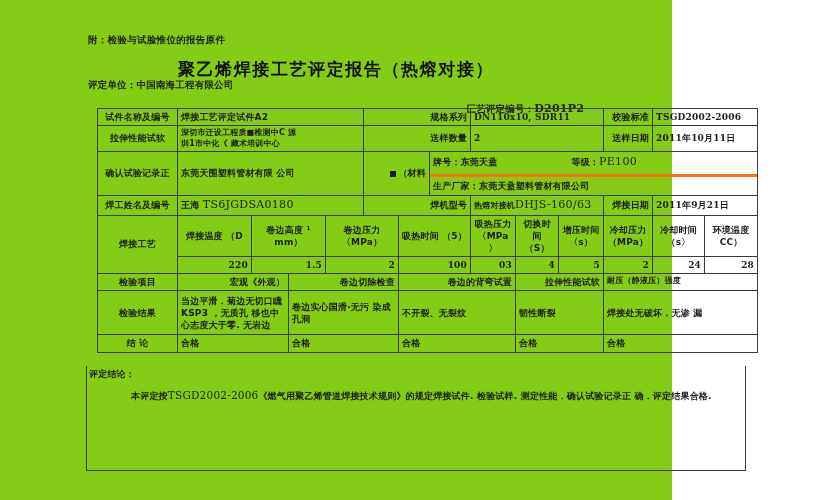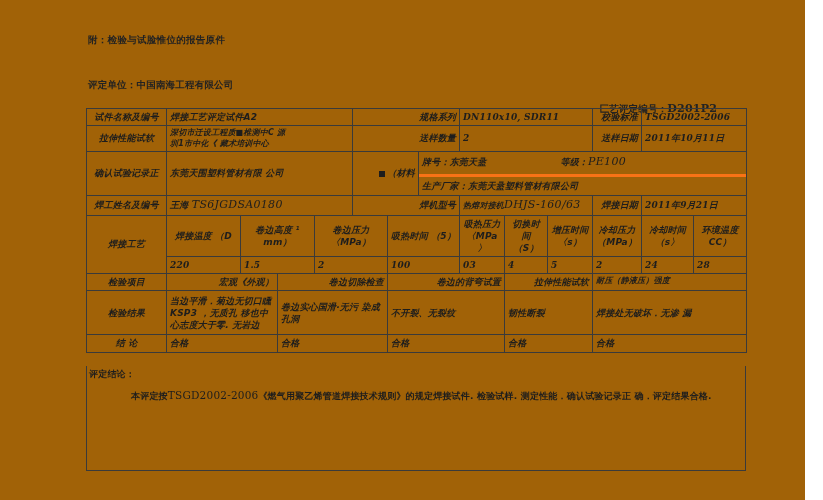--- a/index.html
+++ b/index.html
@@ -9,23 +9,23 @@
   }
   body {
     width: 823px;
     height: 500px;
     font-family: "DejaVu Sans", "Liberation Sans", sans-serif;
     color: #1a1a1a;
     overflow: hidden;
   }
   .page {
     position: relative;
-    width: 805px;
+    width: 672px;
     height: 500px;
-    background: #a16207;
+    background: #84cc16;
   }
 
   
   .attach-note {
     position: absolute;
     left: 88px;
     top: 34px;
     font-size: 9.5px;
     font-weight: bold;
     letter-spacing: 0.3px;
@@ -63,24 +63,23 @@
   }
   .proc-no .val {
     font-weight: bold;
     font-family: "DejaVu Serif", "Liberation Serif", serif;
     font-size: 11px;
   }
 
   
   .tbl-wrap {
     position: absolute;
-    left: 86px;
+    left: 97px;
     top: 108px;
     width: 660px;
-    font-style: italic;
   }
   table.report {
     border-collapse: collapse;
     width: 660px;
     table-layout: fixed;
   }
   table.report td {
     border: 1px solid #3a3a3a;
     font-size: 9px;
     font-weight: bold;
@@ -135,21 +134,21 @@
     padding: 3px 3px 0 3px;
   }
   .param-head {
     text-align: center;
     font-size: 8px;
     line-height: 1.25;
     padding: 2px 1px;
     font-weight: bold;
   }
   .param-val {
-    text-align: left;
+    text-align: right;
     padding: 2px 1px;
   }
   .res-cell {
     font-size: 8px;
     line-height: 1.35;
     vertical-align: top;
     padding: 2px 3px;
   }
   .concl-label {
     letter-spacing: 3px;
@@ -192,20 +191,21 @@
     font-weight: normal;
   }
 </style>
 </head>
 <body>
 
 <div class="page">
 
   <div class="attach-note">附：检验与试脸惟位的报告原件</div>
 
+  <div class="doc-title">聚乙烯焊接工艺评定报告（热熔对接）</div>
 
   <div class="eval-unit">
     <span>评定单位：</span><span>中国南海工程有限公司</span>
   </div>
 
   <div class="proc-no">
     <span>匚艺评定编号：</span><span class="val">D201P2</span>
   </div>
 
   <div class="tbl-wrap">

